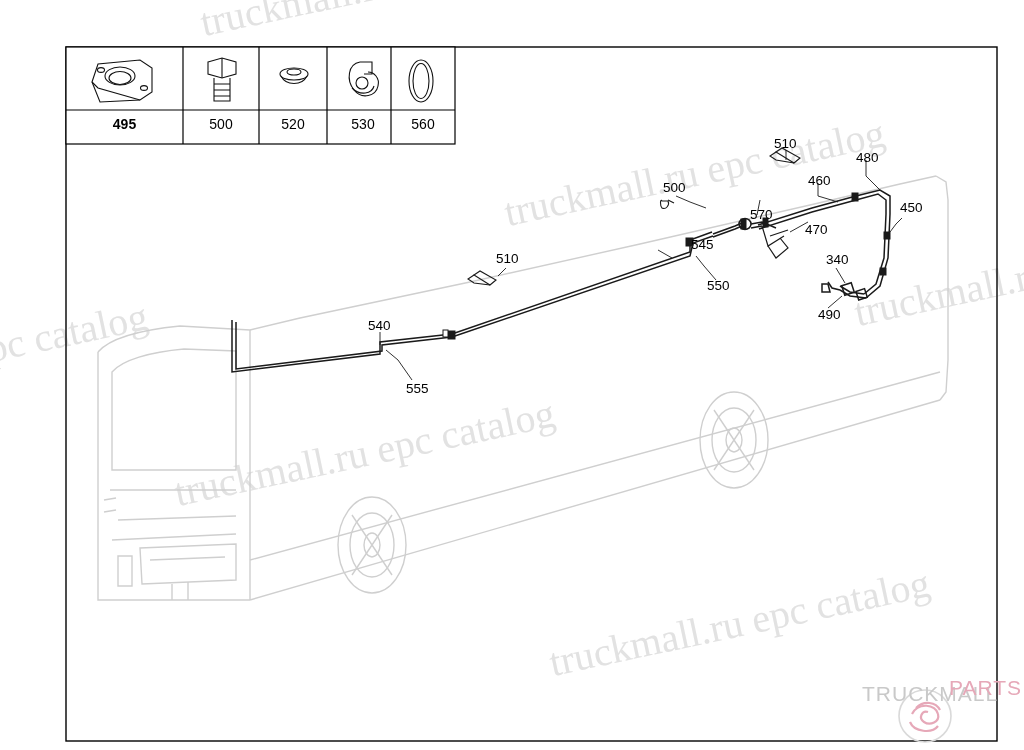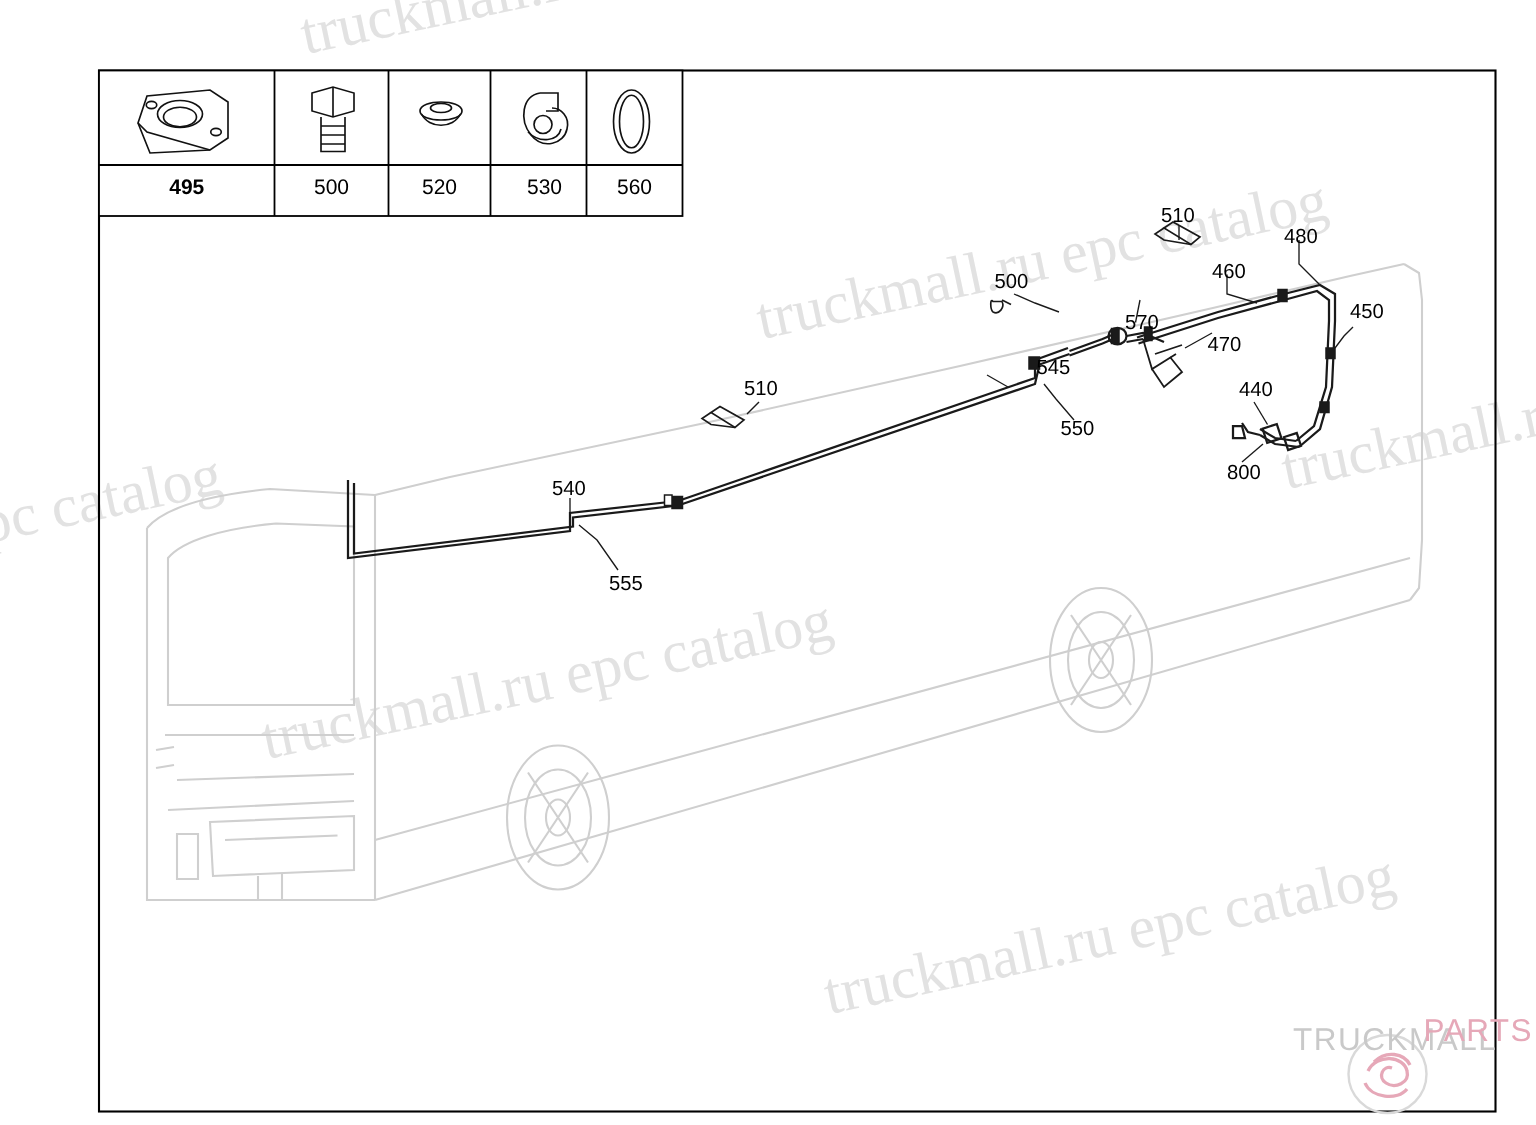--- a/index.html
+++ b/index.html
@@ -257,24 +257,24 @@
   <div class="legend-label" style="left:327px; top:116px; width:72px;">530</div>
   <div class="legend-label" style="left:391px; top:116px; width:64px;">560</div>
 
   <div class="label" style="left:774px; top:136px;">510</div>
   <div class="label" style="left:856px; top:150px;">480</div>
   <div class="label" style="left:808px; top:173px;">460</div>
   <div class="label" style="left:900px; top:200px;">450</div>
   <div class="label" style="left:663px; top:180px;">500</div>
   <div class="label" style="left:750px; top:185px;margin-top:22px;">570</div>
   <div class="label" style="left:805px; top:222px;">470</div>
-  <div class="label" style="left:826px; top:252px;">440</div>
+  <div class="label" style="left:826px; top:252px;">340</div>
   <div class="label" style="left:643px; top:237px;margin-left:48px;">545</div>
   <div class="label" style="left:496px; top:251px;">510</div>
   <div class="label" style="left:707px; top:278px;">550</div>
-  <div class="label" style="left:818px; top:307px;">800</div>
+  <div class="label" style="left:818px; top:307px;">490</div>
   <div class="label" style="left:368px; top:318px;">540</div>
   <div class="label" style="left:406px; top:381px;">555</div>
 
   <div class="logo-text" style="left:862px; top:682px;">TRUCKMALL</div>
   <div class="logo-text" style="left:949px; top:676px; color:#e6a8b8;">PARTS</div>
 
 </div>
 
 </body></html>

